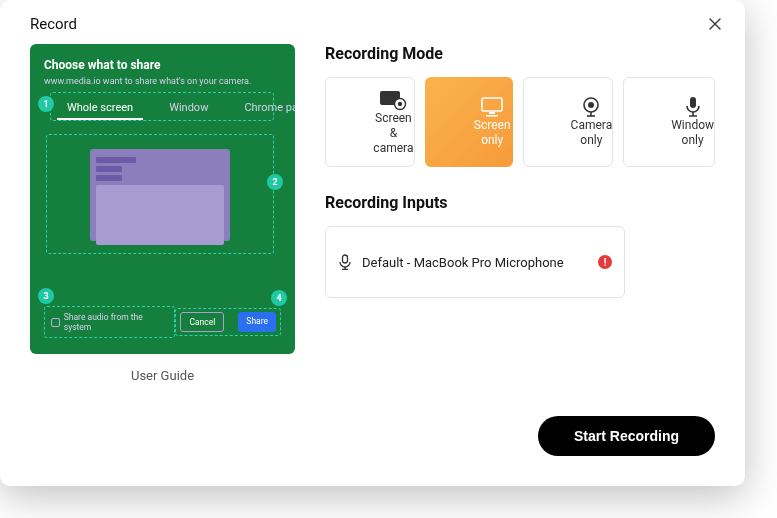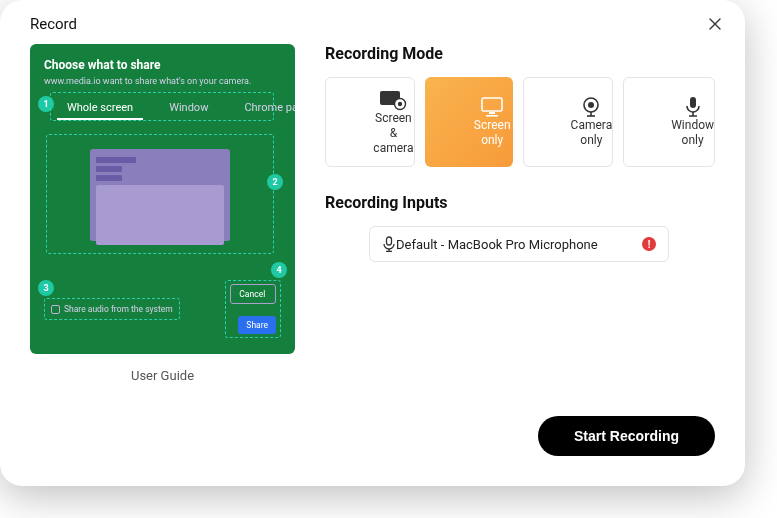--- a/index.html
+++ b/index.html
@@ -9,21 +9,21 @@
   width: 777px;
   height: 518px;
   position: relative;
 }
 .modal {
   position: absolute;
   top: 0; left: 0;
   width: 745px;
   height: 486px;
   background: #fff;
-  border-radius: 22px;
+  border-radius: 10px;
   box-shadow: 0 10px 40px rgba(0,0,0,0.25);
   display: flex;
   flex-direction: column;
 }
 .modal-header {
   display: flex;
   justify-content: space-between;
   align-items: center;
   padding: 14px 20px 10px 30px;
 }
@@ -144,21 +144,21 @@
   padding: 5px 6px;
   display: flex;
   align-items: center;
   gap: 4px;
 }
 .share-audio .cb {
   width: 9px; height: 9px;
   border: 1px solid #bbb3dd;
   border-radius: 2px;
 }
-.btn-group { display: flex; gap: 12px; padding: 3px 4px; flex-direction: column;}
+.btn-group { display: flex; gap: 6px; padding: 3px 4px;}
 .mini-btn {
   font-size: 8.5px;
   padding: 4px 8px;
   border-radius: 3px;
   color: #fff;
 }
 .mini-cancel { border: 1px solid #a9a0cf; }
 .mini-share { background: #2a6ff0; margin-left: 8px; }
 .guide-caption {
   margin-top: 14px;
@@ -202,23 +202,23 @@
 .mode-card .icon-wrap {
   width: 28px; height: 22px;
   display: flex; align-items: center; justify-content: center;
 }
 .inputs-section { margin-bottom: auto; }
 .input-row {
   display: flex;
   align-items: center;
   border: 1px solid #e4e4e8;
   border-radius: 6px;
-  padding: 9px 12px;
+  padding: 27px 12px;
+  gap: 10px;
   width: 300px;
-  margin-left: 44px;
 }
 .input-row .mic-ic { width: 14px; height: 16px; color:#333; }
 .input-row .label { font-size: 13px; color: #222; flex: 1; }
 .alert-dot {
   width: 14px; height: 14px;
   background: #e23b3b;
   border-radius: 50%;
   color: #fff;
   font-size: 10px;
   display: flex; align-items: center; justify-content: center;

